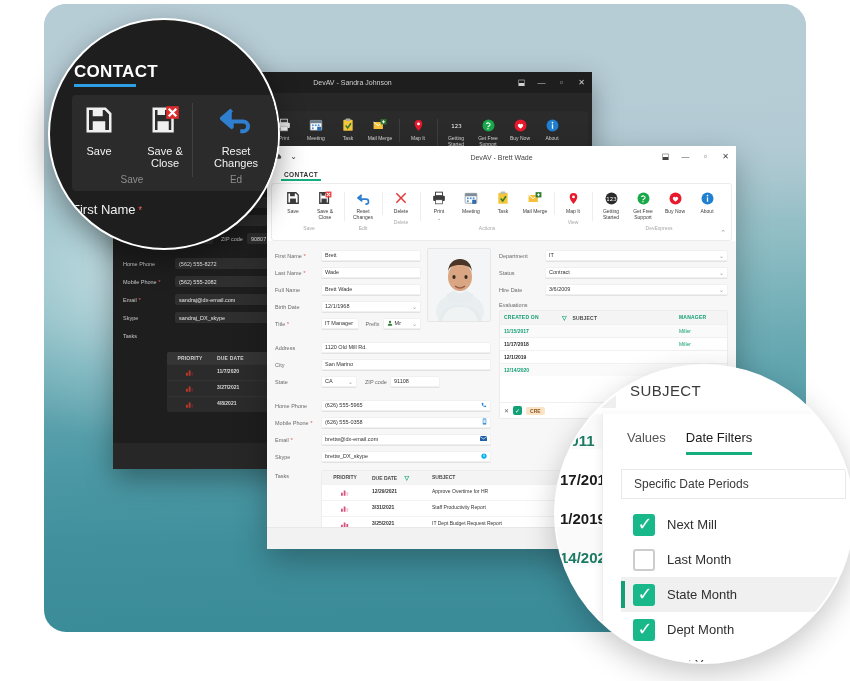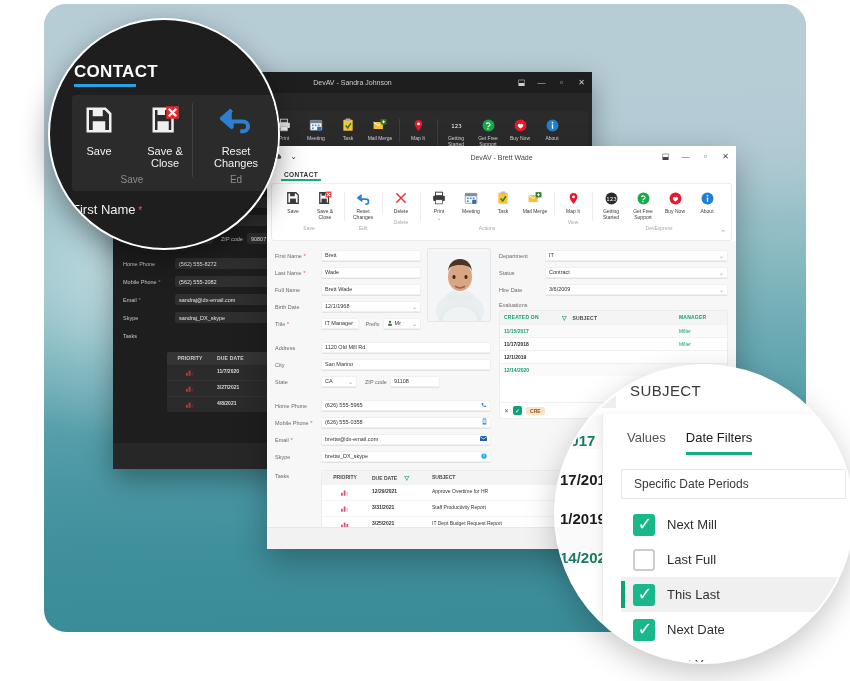--- a/index.html
+++ b/index.html
@@ -1029,50 +1029,50 @@
     <div class="mbr-head">
       <div class="mbr-funnel">
         <svg width="17" height="17" viewBox="0 0 24 24">
             <path d="M3 4h18l-7 8v7l-4 2v-9z" fill="none" stroke="#9b9b9b" stroke-width="1.6"></path>
           </svg>
       </div>
       <span class="mbr-subject">SUBJECT</span>
     </div>
 
     <div style="position:absolute;left:0;top:48px;width:46px;bottom:0;background:#fff">
-      <div style="font-size:15px;font-weight:bold;color:#1b7a63;padding:18px 0 0 6px;background:#fafafa">2017</div>
+      <div style="font-size:15px;font-weight:bold;color:#1b7a63;padding:18px 0 0 6px;background:#fafafa">2011</div>
       <div style="font-size:15px;font-weight:bold;color:#1b1b1b;padding:22px 0 0 4px">17/2018</div>
       <div style="font-size:15px;font-weight:bold;color:#1b1b1b;padding:22px 0 0 4px">1/2019</div>
       <div style="font-size:15px;font-weight:bold;color:#1b7a63;padding:22px 0 0 4px;background:#fafafa">14/2020</div>
     </div>
 
     <div class="mbr-panel">
       <div class="mbr-tabs">
         <span class="mbr-tab">Values</span>
         <span class="mbr-tab active">Date Filters</span>
       </div>
       <div class="mbr-sel">
         <span>Specific Date Periods</span>
       </div>
       <div class="mbr-list">
         <div class="mbr-item">
           <span class="bcbx on"></span>
           <span>Next Mill</span>
         </div>
         <div class="mbr-item">
           <span class="bcbx"></span>
-          <span>Last Full</span>
+          <span>Last Month</span>
         </div>
         <div class="mbr-item sel">
           <span class="bcbx on"></span>
-          <span>This Last</span>
+          <span>State Month</span>
         </div>
         <div class="mbr-item">
           <span class="bcbx on"></span>
-          <span>Next Date</span>
+          <span>Dept Month</span>
         </div>
         <div class="mbr-item">
           <span class="bcbx"></span>
           <span>Last Year</span>
         </div>
       </div>
     </div>
   </div>
 
 </div>

